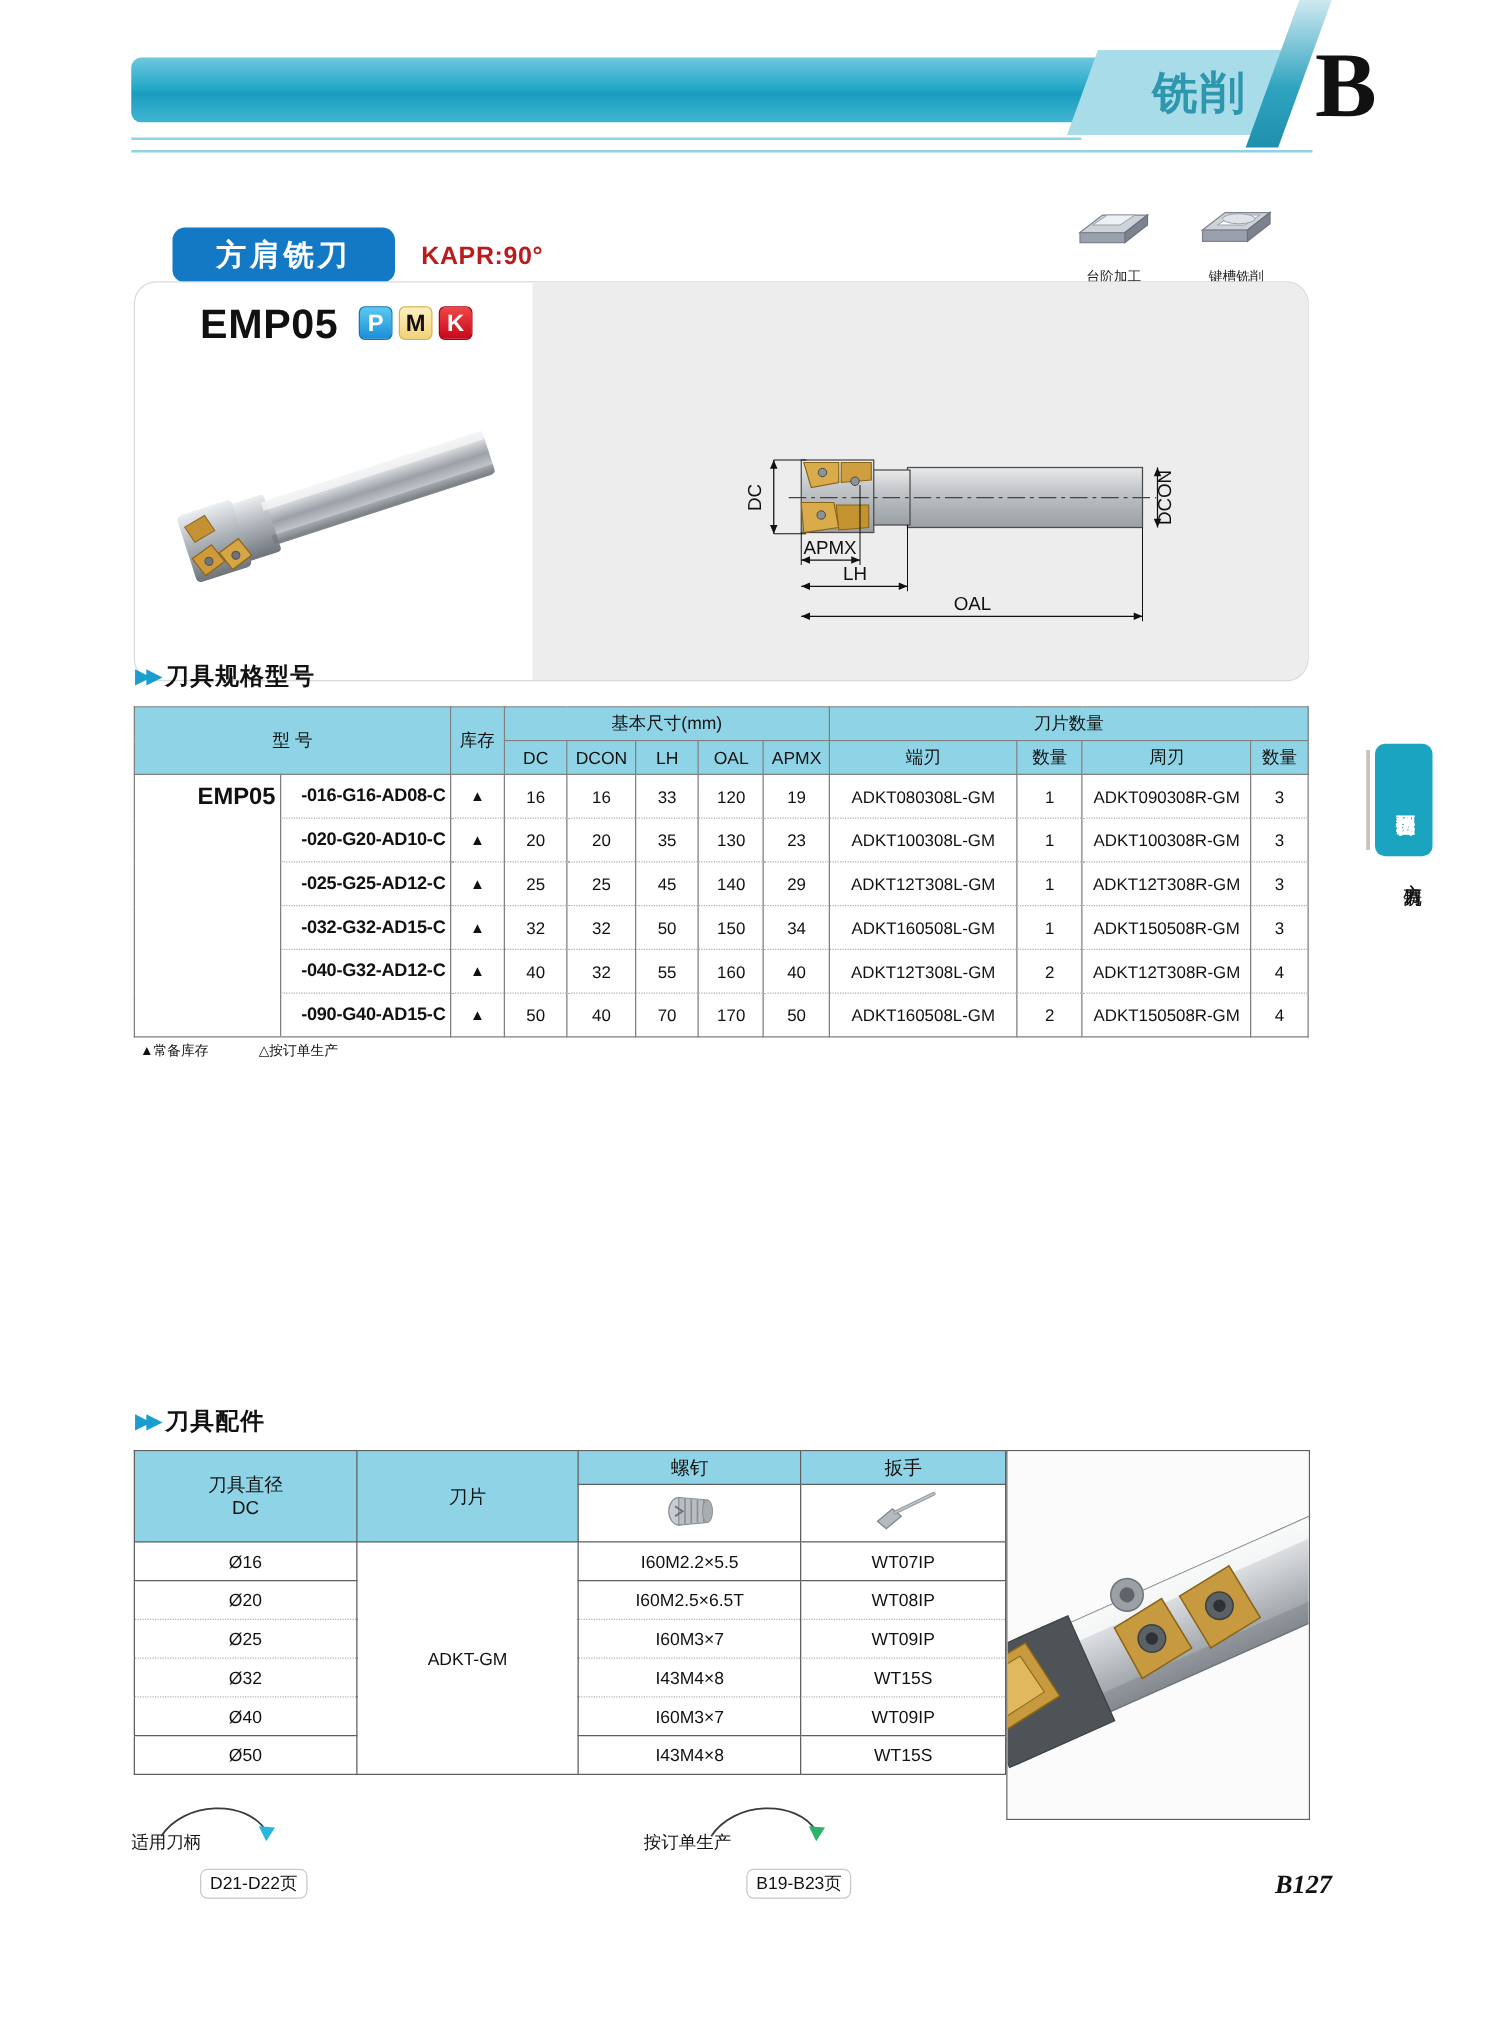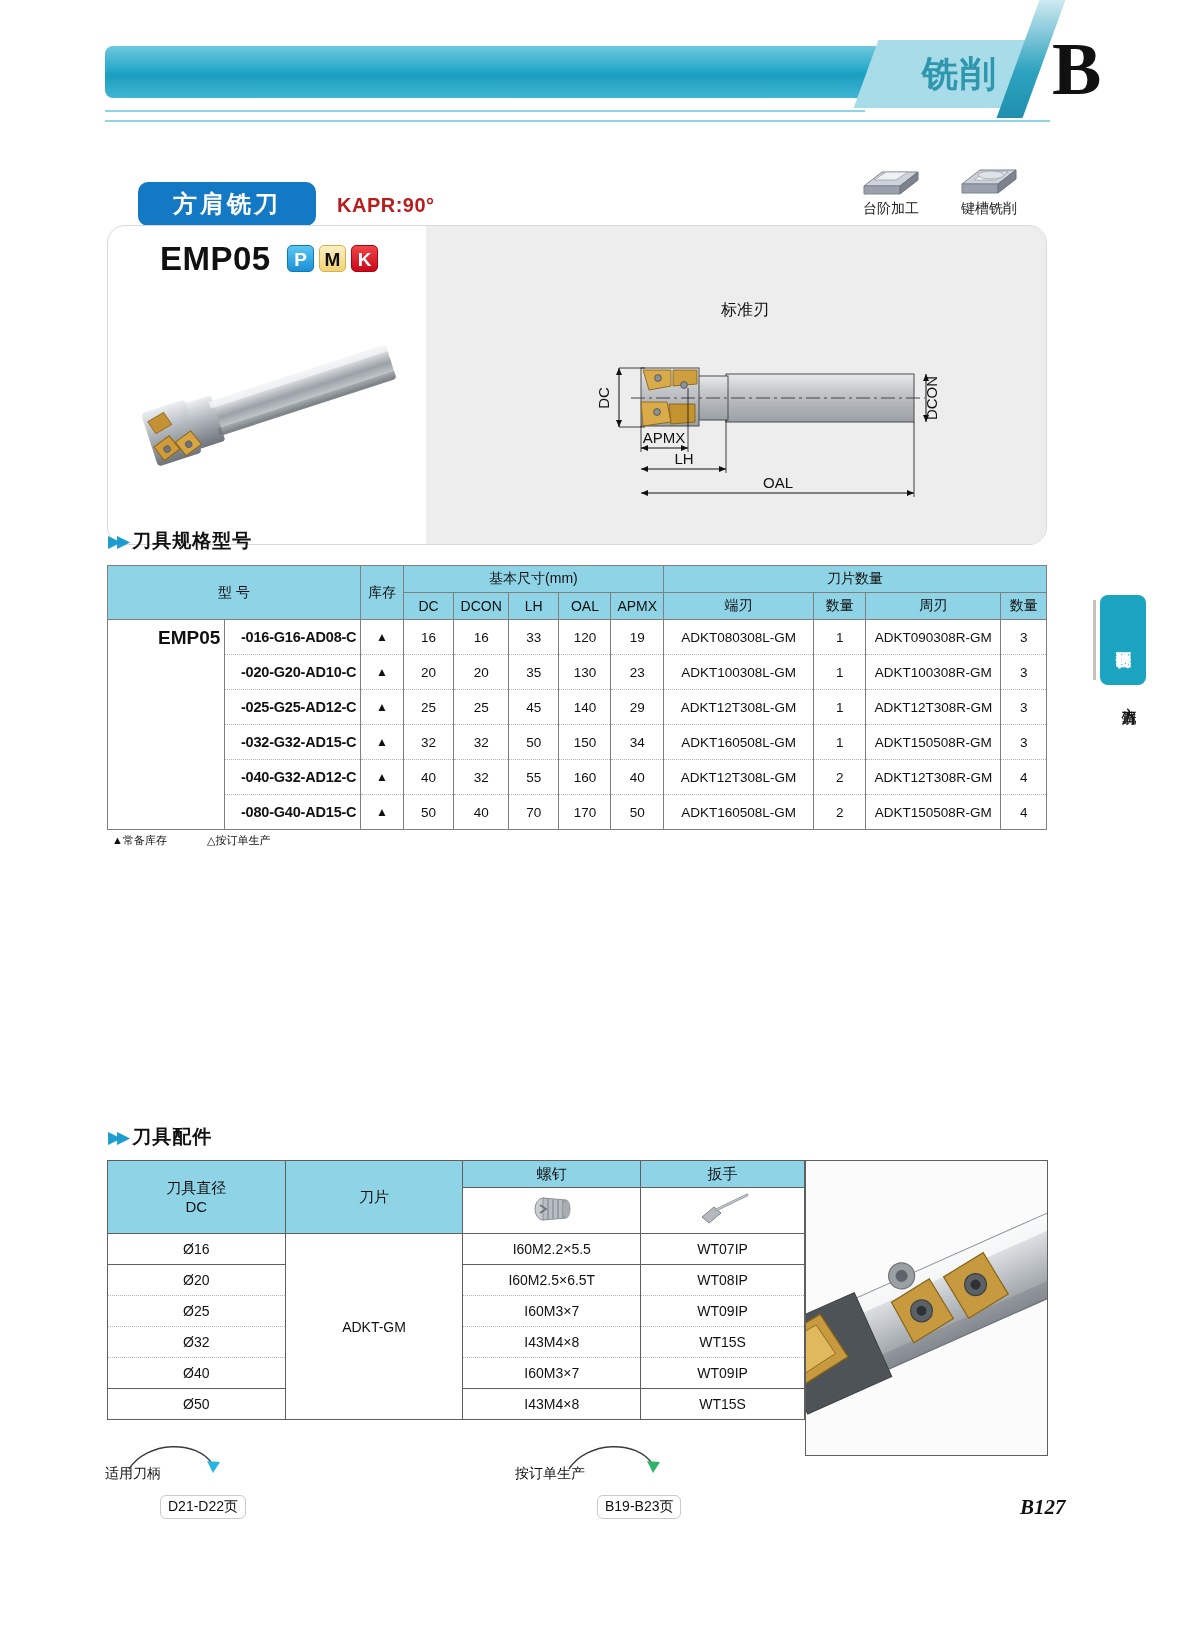--- a/index.html
+++ b/index.html
@@ -62,21 +62,21 @@
   .kapr {
     position: absolute; left: 337px; top: 194px;
     font-size: 20px; font-weight: bold; color: #b91c1c; letter-spacing: .5px;
   }
 
   
   .appicons { position: absolute; left: 855px; top: 158px; width: 180px; height: 62px;
               display: flex; gap: 26px; }
   .appicon { width: 72px; text-align: center; }
   .appicon .glyph { height: 40px; display: flex; align-items: flex-end; justify-content: center; }
-  .appicon .lbl { font-size: 14px; color: #222; margin-top: 2px; white-space: nowrap; }
+  .appicon .lbl { font-size: 11px; color: #222; margin-top: 16px; white-space: nowrap; }
 
   
   .panel {
     position: absolute; left: 107px; top: 225px; width: 940px; height: 320px;
     border: 1px solid #d9d9d9; border-radius: 18px; background: #fff;
     overflow: hidden;
   }
   .panel-right {
     position: absolute; left: 318px; top: 0; width: 621px; height: 318px;
     background: #ededed;
@@ -257,21 +257,20 @@
           <polygon points="32,44 50,40 54,54 36,58" fill="#c49235" stroke="#8d6618" stroke-width="0.8"></polygon>
           <circle cx="42" cy="76" r="3.2" fill="#6e747a" stroke="#4b5056" stroke-width="0.8"></circle>
           <circle cx="64" cy="78" r="3.2" fill="#6e747a" stroke="#4b5056" stroke-width="0.8"></circle>
         </g>
         <rect x="96" y="44" width="186" height="7" fill="#f4f6f7" opacity="0.75"></rect>
         <rect x="96" y="72" width="186" height="7" fill="#5f656b" opacity="0.35"></rect>
       </g>
     </svg>
   </div>
 
-  <div class="diag-title">标准刃</div>
   <div class="diag">
     <svg width="400" height="215" viewBox="0 0 400 215">
       <defs>
         <linearGradient id="body" x1="0" y1="0" x2="0" y2="1">
           <stop offset="0%" stop-color="#e9eaeb"></stop>
           <stop offset="35%" stop-color="#c6c9cc"></stop>
           <stop offset="60%" stop-color="#b3b7bb"></stop>
           <stop offset="100%" stop-color="#9aa0a5"></stop>
         </linearGradient>
       </defs>
@@ -425,21 +424,21 @@
         <td>32</td>
         <td>55</td>
         <td>160</td>
         <td>40</td>
         <td class="v-left">ADKT12T308L-GM</td>
         <td class="v-left">2</td>
         <td class="v-left">ADKT12T308R-GM</td>
         <td class="v-left v-right">4</td>
       </tr>
       <tr>
-        <td class="sfx">-080-G40-AD15-C</td>
+        <td class="sfx">-090-G40-AD15-C</td>
         <td class="tri-up v-left">▲</td>
         <td class="v-left">50</td>
         <td>40</td>
         <td>70</td>
         <td>170</td>
         <td>50</td>
         <td class="v-left">ADKT160508L-GM</td>
         <td class="v-left">2</td>
         <td class="v-left">ADKT150508R-GM</td>
         <td class="v-left v-right">4</td>

